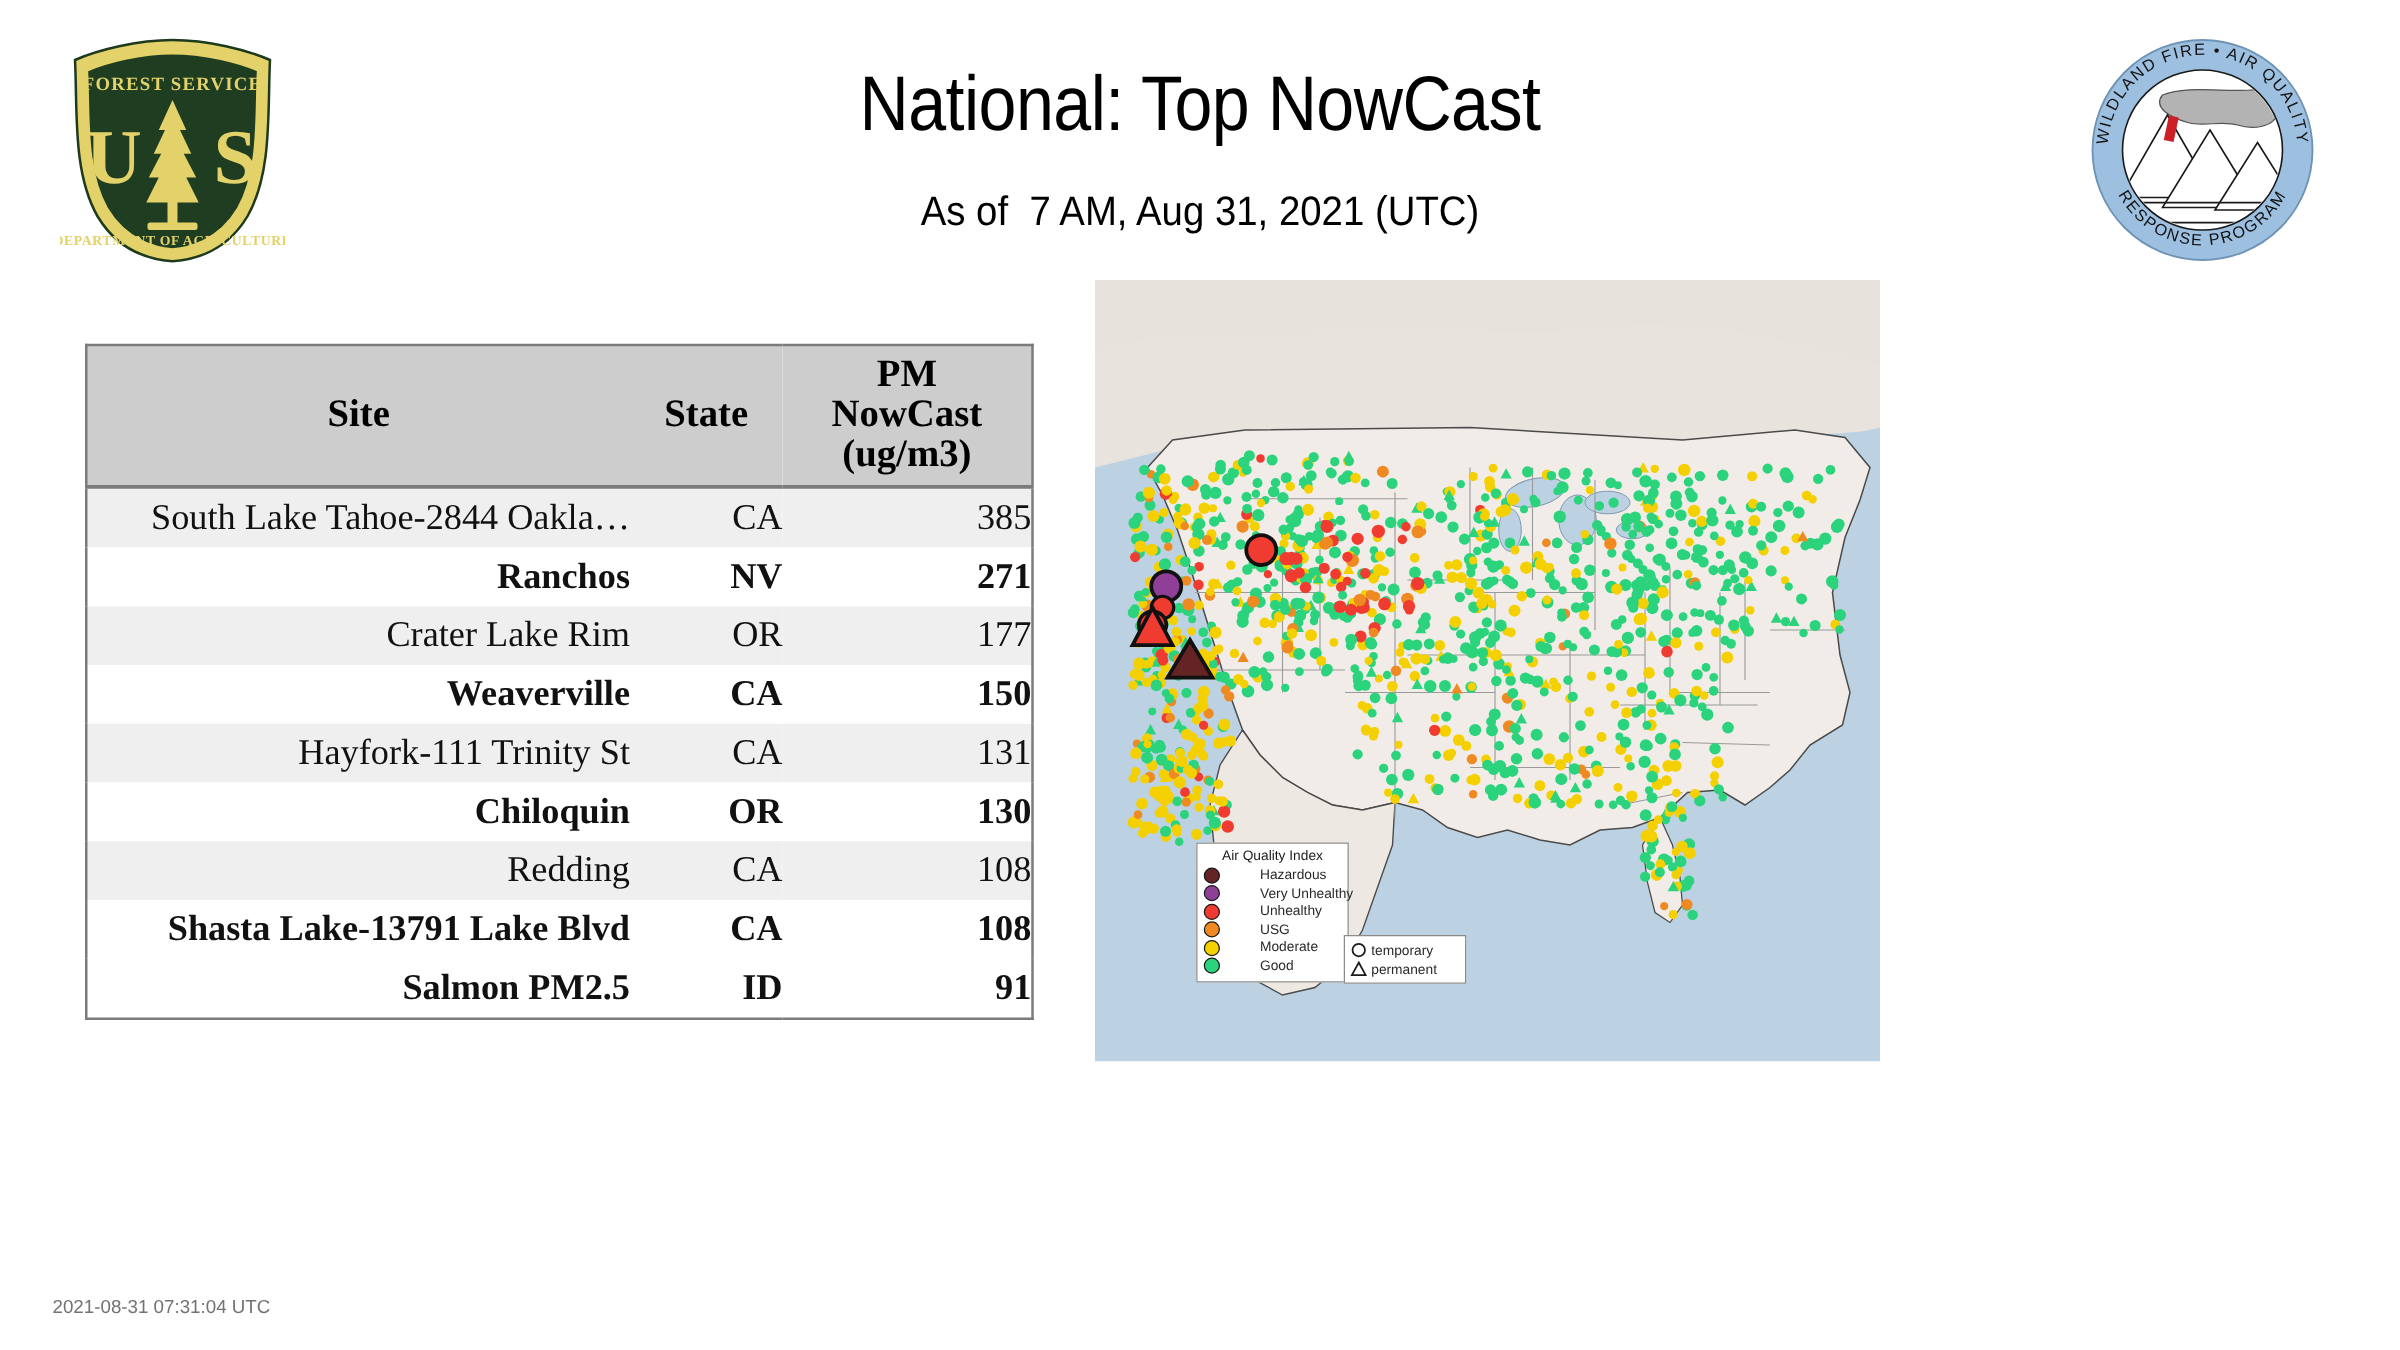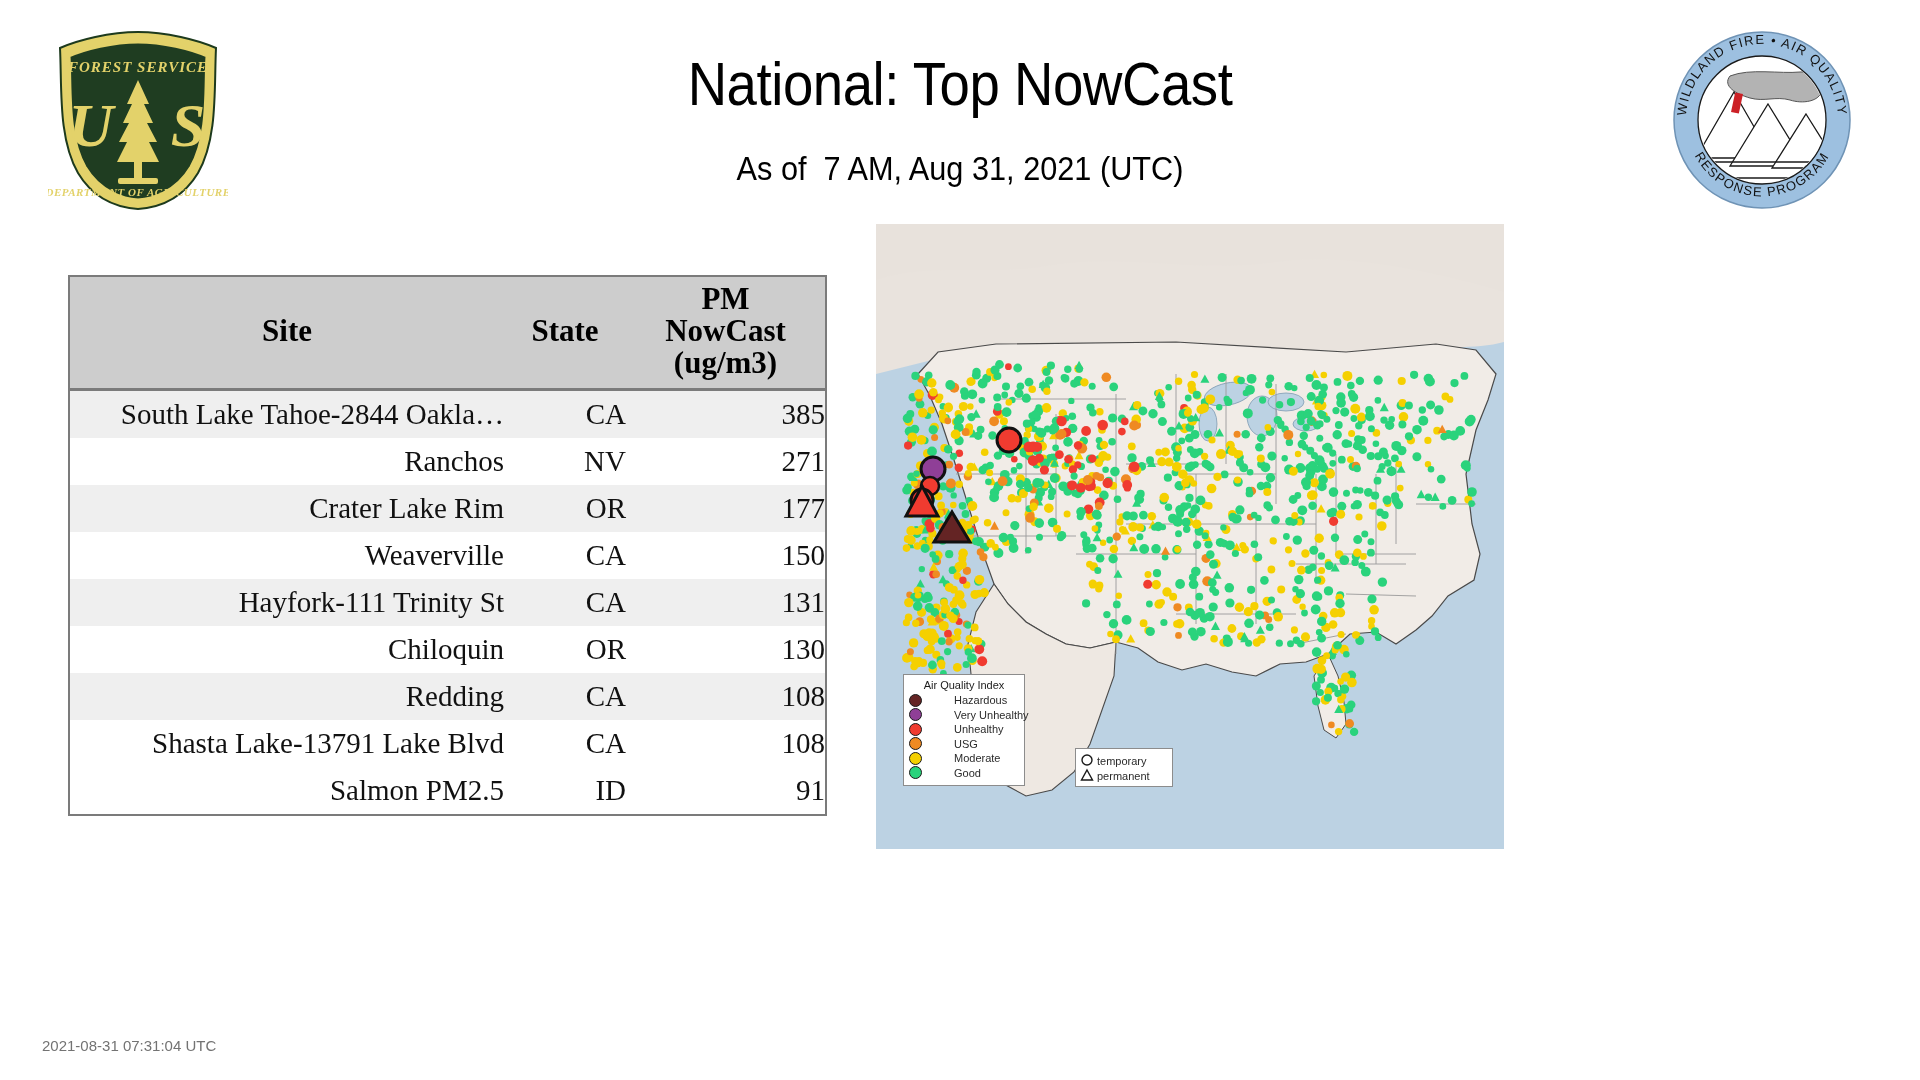--- a/index.html
+++ b/index.html
@@ -23,21 +23,21 @@
   #header-subtitle {
     position: absolute; left: 0; top: 150px; width: 1920px;
     text-align: center;
     font-size: 33px; font-weight: 400; color: #000;
     transform: scaleX(0.93); transform-origin: center top;
     white-space: pre;
   }
 
   
   #usfs-logo {
-    position: absolute; left: 48px; top: 28px; width: 180px; height: 185px; font-style: italic;
+    position: absolute; left: 48px; top: 28px; width: 180px; height: 185px;
   }
   
   #wfaqrp-logo {
     position: absolute; left: 1672px; top: 30px; width: 180px; height: 180px;
   }
 
   
   #aqi-table {
     position: absolute; left: 68px; top: 275px;
     width: 745px;
@@ -61,21 +61,21 @@
   #aqi-table tbody td {
     font-family: "Liberation Serif", serif;
     font-size: 29px;
     color: #111;
     text-align: right;
     height: 47px;
     padding: 0;
     line-height: 1.0;
   }
   #aqi-table tbody tr.odd td { background: #efefef; }
-  #aqi-table tbody tr.even td { background: #ffffff; }
+  #aqi-table tbody tr.even td { background: #ffffff; font-weight: bold; }
   .col-site  { width: 430px; }
   .col-state { width: 118px; }
   .col-pm    { width: 195px; }
 
   
   #map-panel {
     position: absolute; left: 876px; top: 224px;
     width: 628px; height: 625px;
     background: #bcd2e3;
     overflow: hidden;
@@ -83,21 +83,21 @@
   #map-svg { position: absolute; left: 0; top: 0; }
 
   .legend-box {
     position: absolute;
     background: #ffffff;
     border: 1px solid #8c8c8c;
     font-family: "Liberation Sans", sans-serif;
     color: #2a2a2a;
   }
   #aqi-legend {
-    left: 903px; top: 674px; width: 110px;
+    left: 957px; top: 674px; width: 110px;
     padding: 4px 5px 5px 5px;
   }
   #aqi-legend .legend-title {
     font-size: 11px; text-align: center; margin-bottom: 2px; color:#1c1c1c;
   }
   #aqi-legend .legend-row {
     display: flex; align-items: center; height: 14.5px; gap: 28px;
   }
   #aqi-legend .swatch {
     width: 11px; height: 11px; border-radius: 50%;

